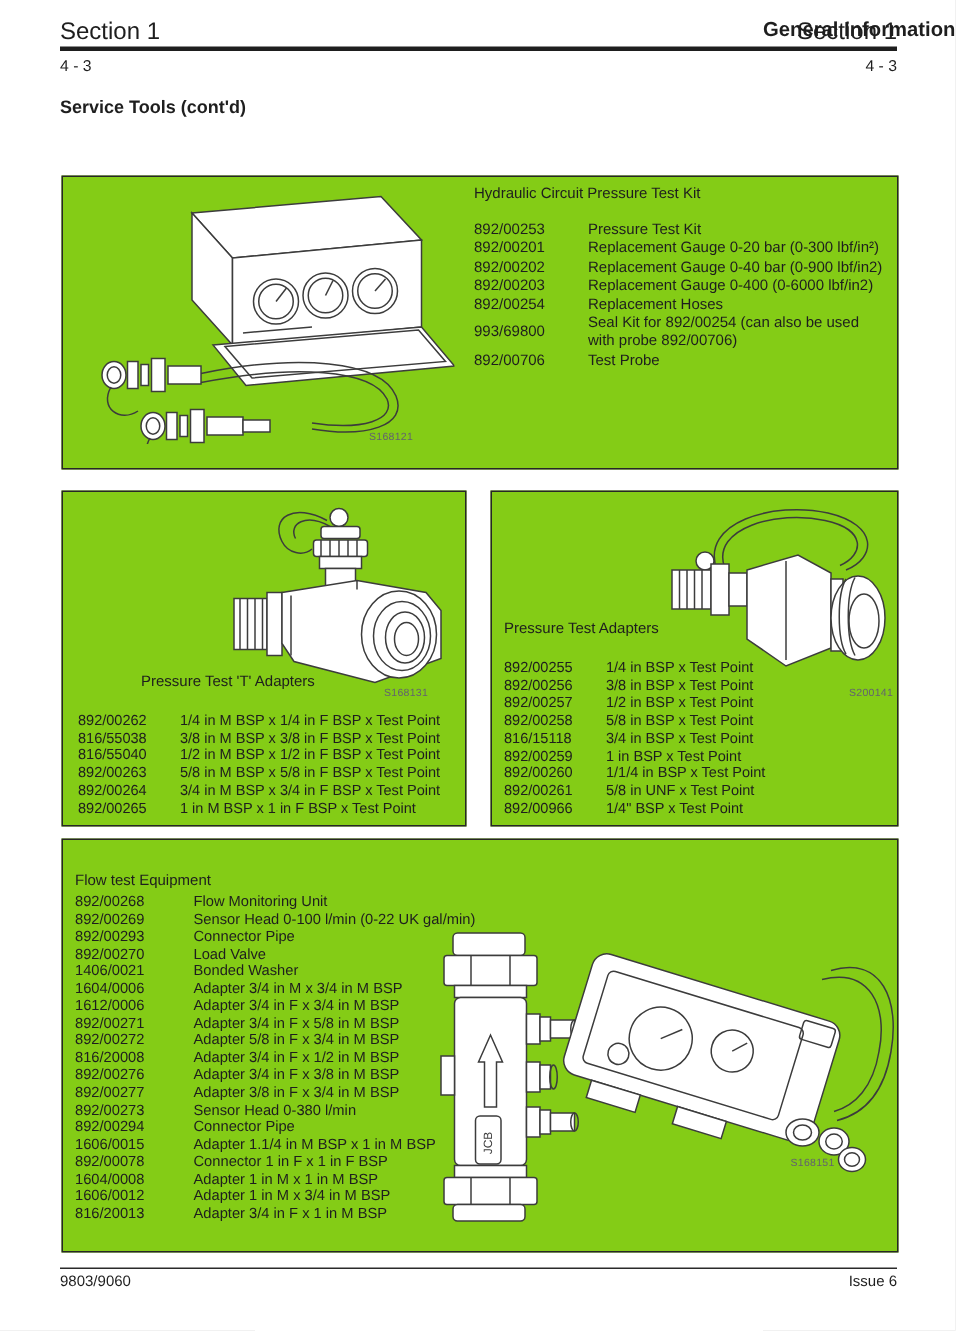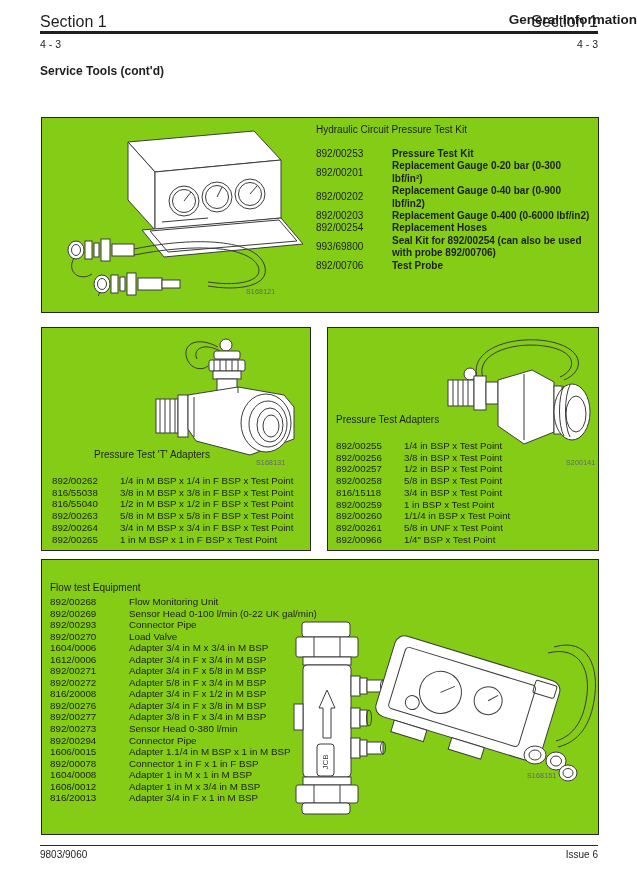--- a/index.html
+++ b/index.html
@@ -21,21 +21,21 @@
   .panel-title{position:absolute;font-size:10px;}
   .fig-label{position:absolute;font-size:7px;color:#63636e;letter-spacing:.2px;}
   
   .plist{position:absolute;}
   .part-row{display:flex;align-items:center;}
   .part-num{flex-shrink:0;}
   .part-desc{white-space:nowrap;}
   
   .plist-kit{left:274px;top:30px;width:278px;font-size:10px;line-height:12.4px;}
   .plist-kit .part-num{width:76px;}
-  .plist-kit .part-desc{white-space:normal;width:200px;font-weight:bold;}
+  .plist-kit .part-desc{white-space:normal;width:200px;}
   
   .plist-t{left:10px;top:147px;font-size:9.7px;line-height:11.7px;}
   .plist-t .part-num{width:68px;}
   .plist-a{left:8px;top:112px;font-size:9.7px;line-height:11.7px;}
   .plist-a .part-num{width:68px;}
   
   .plist-flow{left:8px;top:36px;font-size:9.8px;line-height:11.55px;}
   .plist-flow .part-num{width:79px;}
   
   .ftr-rule{top:845px;left:40px;width:558px;height:1px;background:#2a2a2a;}
@@ -308,20 +308,24 @@
         <div class="part-row">
           <span class="part-num">892/00293</span>
           <span class="part-desc">Connector Pipe</span>
         </div>
 
         <div class="part-row">
           <span class="part-num">892/00270</span>
           <span class="part-desc">Load Valve</span>
         </div>
 
+        <div class="part-row">
+          <span class="part-num">1406/0021</span>
+          <span class="part-desc">Bonded Washer</span>
+        </div>
 
         <div class="part-row">
           <span class="part-num">1604/0006</span>
           <span class="part-desc">Adapter 3/4 in M x 3/4 in M BSP</span>
         </div>
 
         <div class="part-row">
           <span class="part-num">1612/0006</span>
           <span class="part-desc">Adapter 3/4 in F x 3/4 in M BSP</span>
         </div>

